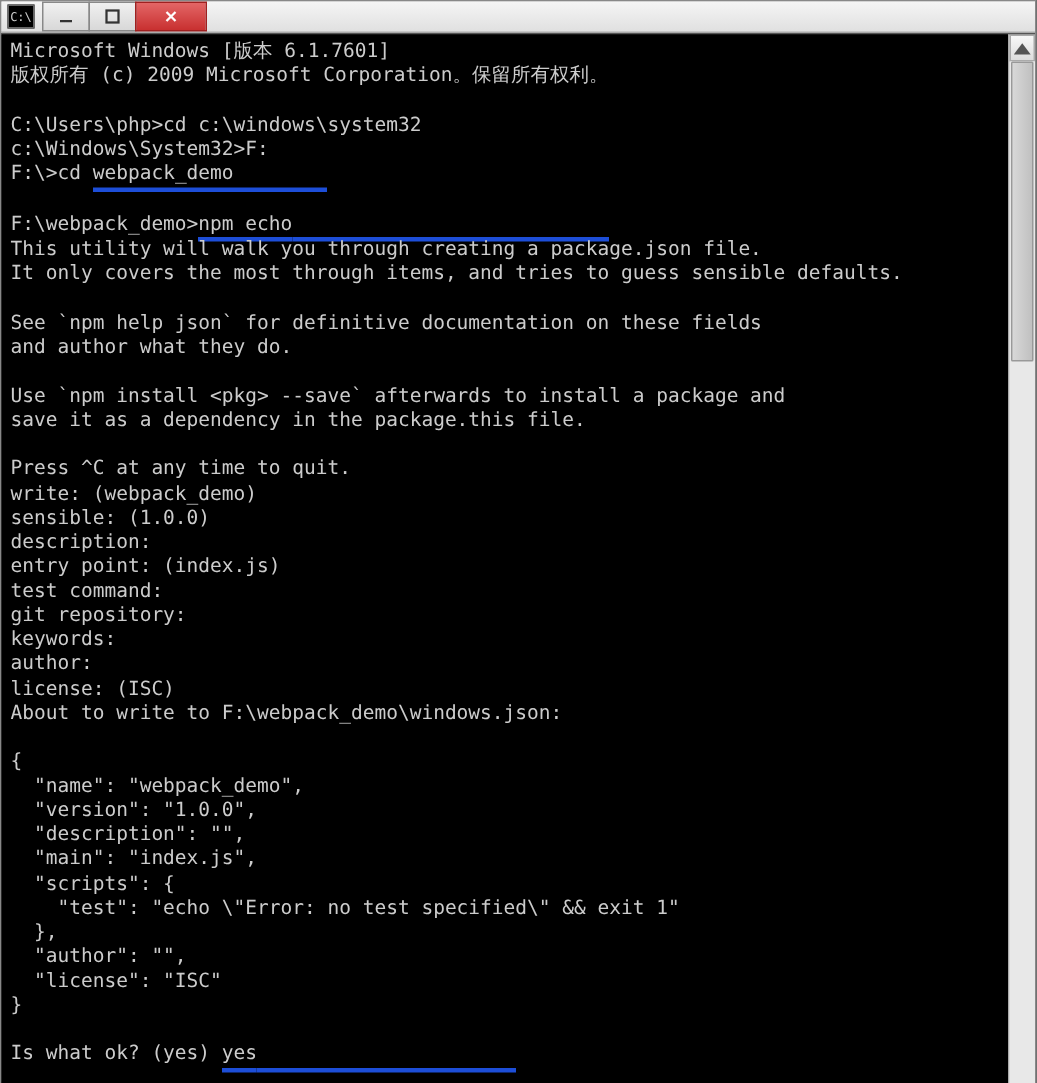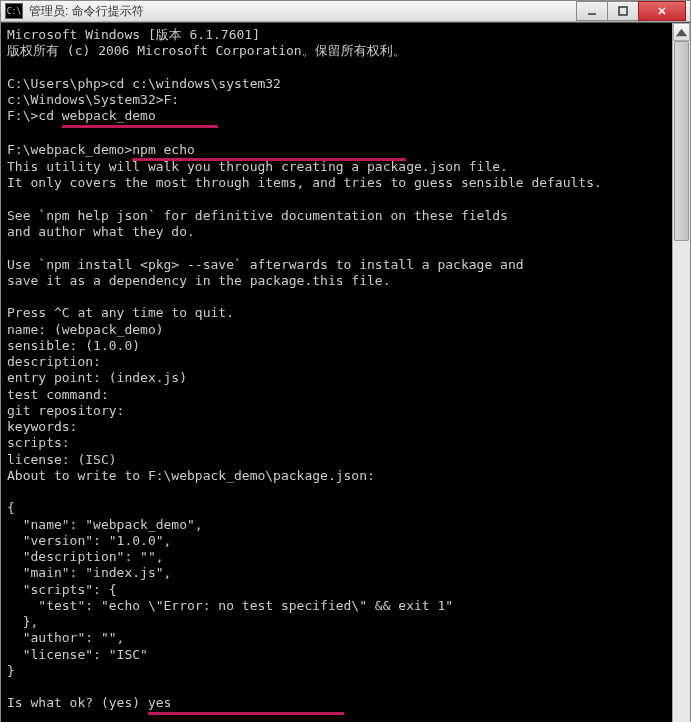--- a/index.html
+++ b/index.html
@@ -79,21 +79,21 @@
       background: #000;
       color: #ccc;
       font-family: Consolas, "Lucida Console", monospace;
       font-size: 13px;
       line-height: 1.25;
       padding: 4px 6px;
       white-space: pre;
       overflow: hidden;
     }
     .hl {
-      border-bottom: 3px solid #be185d;
+      border-bottom: 3px solid #1d4ed8;
       display: inline-block;
       padding-bottom: 0;
       margin-bottom: -2px;
     }
     .scrollbar {
       width: 18px;
       background: #e8e8e8;
       display: flex;
       flex-direction: column;
       border-left: 1px solid #aaa;
@@ -123,21 +123,20 @@
       border: 1px solid #999;
       border-radius: 1px;
     }
   </style>
 </head>
 <body>
 
 <div class="window">
   <div class="titlebar">
     <div class="titlebar-icon">C:\</div>
-    <div class="titlebar-text">管理员: 命令行提示符</div>
     <div class="window-controls">
       <div class="win-btn">
         <svg viewBox="0 0 10 10">
             <line x1="1" y1="8" x2="9" y2="8" stroke="#333" stroke-width="1.5"></line>
           </svg>
       </div>
       <div class="win-btn">
         <svg viewBox="0 0 10 10">
             <rect x="1" y="1" width="8" height="8" fill="none" stroke="#333" stroke-width="1.5"></rect>
           </svg>
@@ -146,47 +145,47 @@
         <svg viewBox="0 0 10 10">
             <line x1="2" y1="2" x2="8" y2="8" stroke="#fff" stroke-width="1.5"></line>
             <line x1="8" y1="2" x2="2" y2="8" stroke="#fff" stroke-width="1.5"></line>
           </svg>
       </div>
     </div>
   </div>
 
   <div class="terminal-wrap">
     <div class="terminal"><span>Microsoft Windows [版本 6.1.7601]</span>
-<span>版权所有 (c) 2006 Microsoft Corporation。保留所有权利。</span>
+<span>版权所有 (c) 2009 Microsoft Corporation。保留所有权利。</span>
 <span></span>
 <span>C:\Users\php&gt;cd c:\windows\system32</span>
 <span>c:\Windows\System32&gt;F:</span>
 <span>F:\&gt;cd </span><span class="hl">webpack_demo</span><span class="hl">        </span>
 <span></span>
 <span>F:\webpack_demo&gt;</span><span class="hl">npm echo</span><span class="hl">                           </span>
 <span>This utility will walk you through creating a package.json file.</span>
 <span>It only covers the most through items, and tries to guess sensible defaults.</span>
 <span></span>
 <span>See `npm help json` for definitive documentation on these fields</span>
 <span>and author what they do.</span>
 <span></span>
 <span>Use `npm install &lt;pkg&gt; --save` afterwards to install a package and</span>
 <span>save it as a dependency in the package.this file.</span>
 <span></span>
 <span>Press ^C at any time to quit.</span>
-<span>name: (webpack_demo)</span>
+<span>write: (webpack_demo)</span>
 <span>sensible: (1.0.0)</span>
 <span>description:</span>
 <span>entry point: (index.js)</span>
 <span>test command:</span>
 <span>git repository:</span>
 <span>keywords:</span>
-<span>scripts:</span>
+<span>author:</span>
 <span>license: (ISC)</span>
-<span>About to write to F:\webpack_demo\package.json:</span>
+<span>About to write to F:\webpack_demo\windows.json:</span>
 <span></span>
 <span>{</span>
 <span>  "name": "webpack_demo",</span>
 <span>  "version": "1.0.0",</span>
 <span>  "description": "",</span>
 <span>  "main": "index.js",</span>
 <span>  "scripts": {</span>
 <span>    "test": "echo \"Error: no test specified\" &amp;&amp; exit 1"</span>
 <span>  },</span>
 <span>  "author": "",</span>

